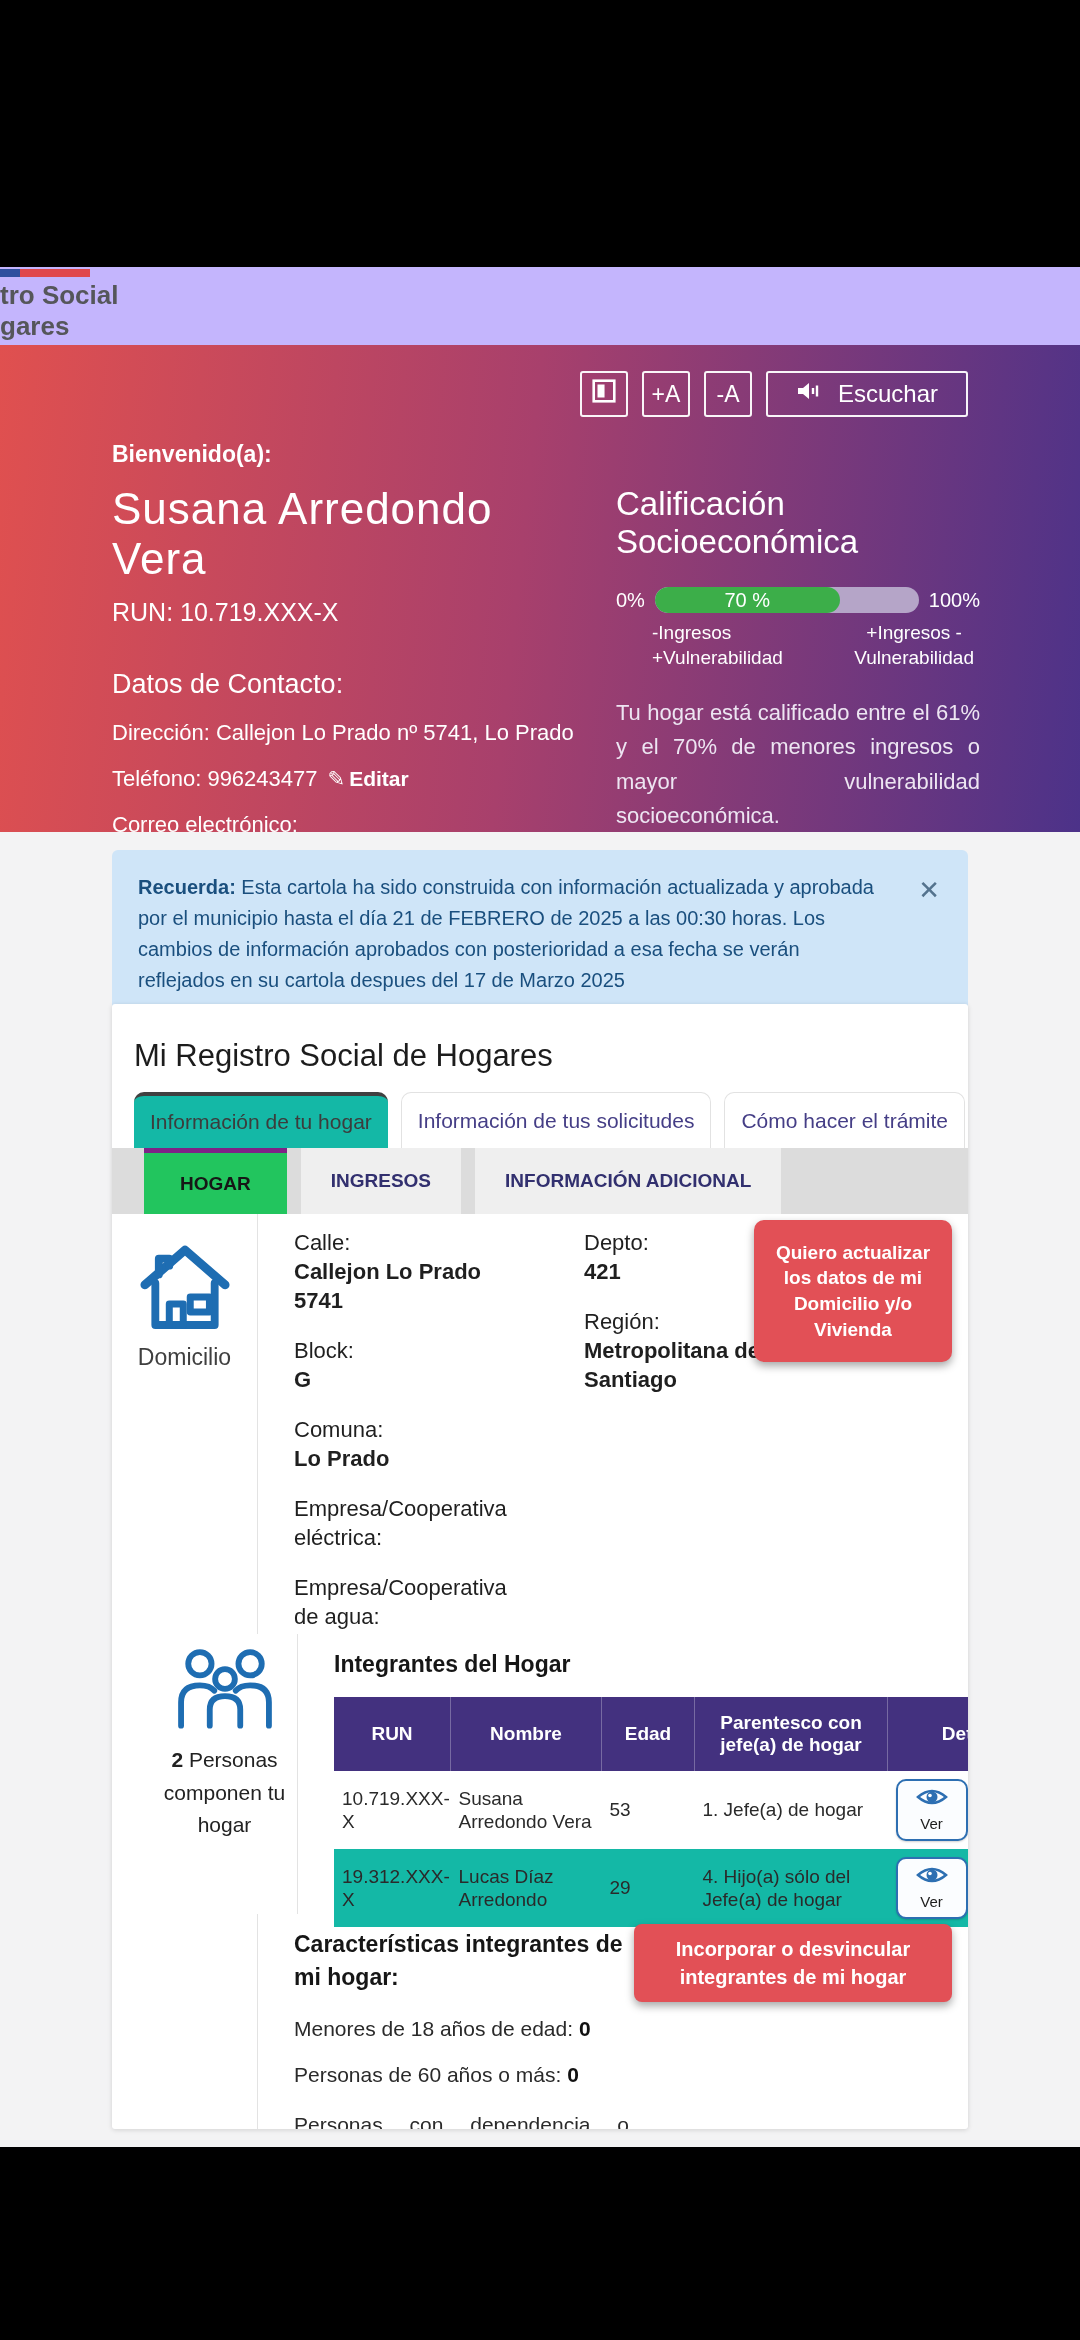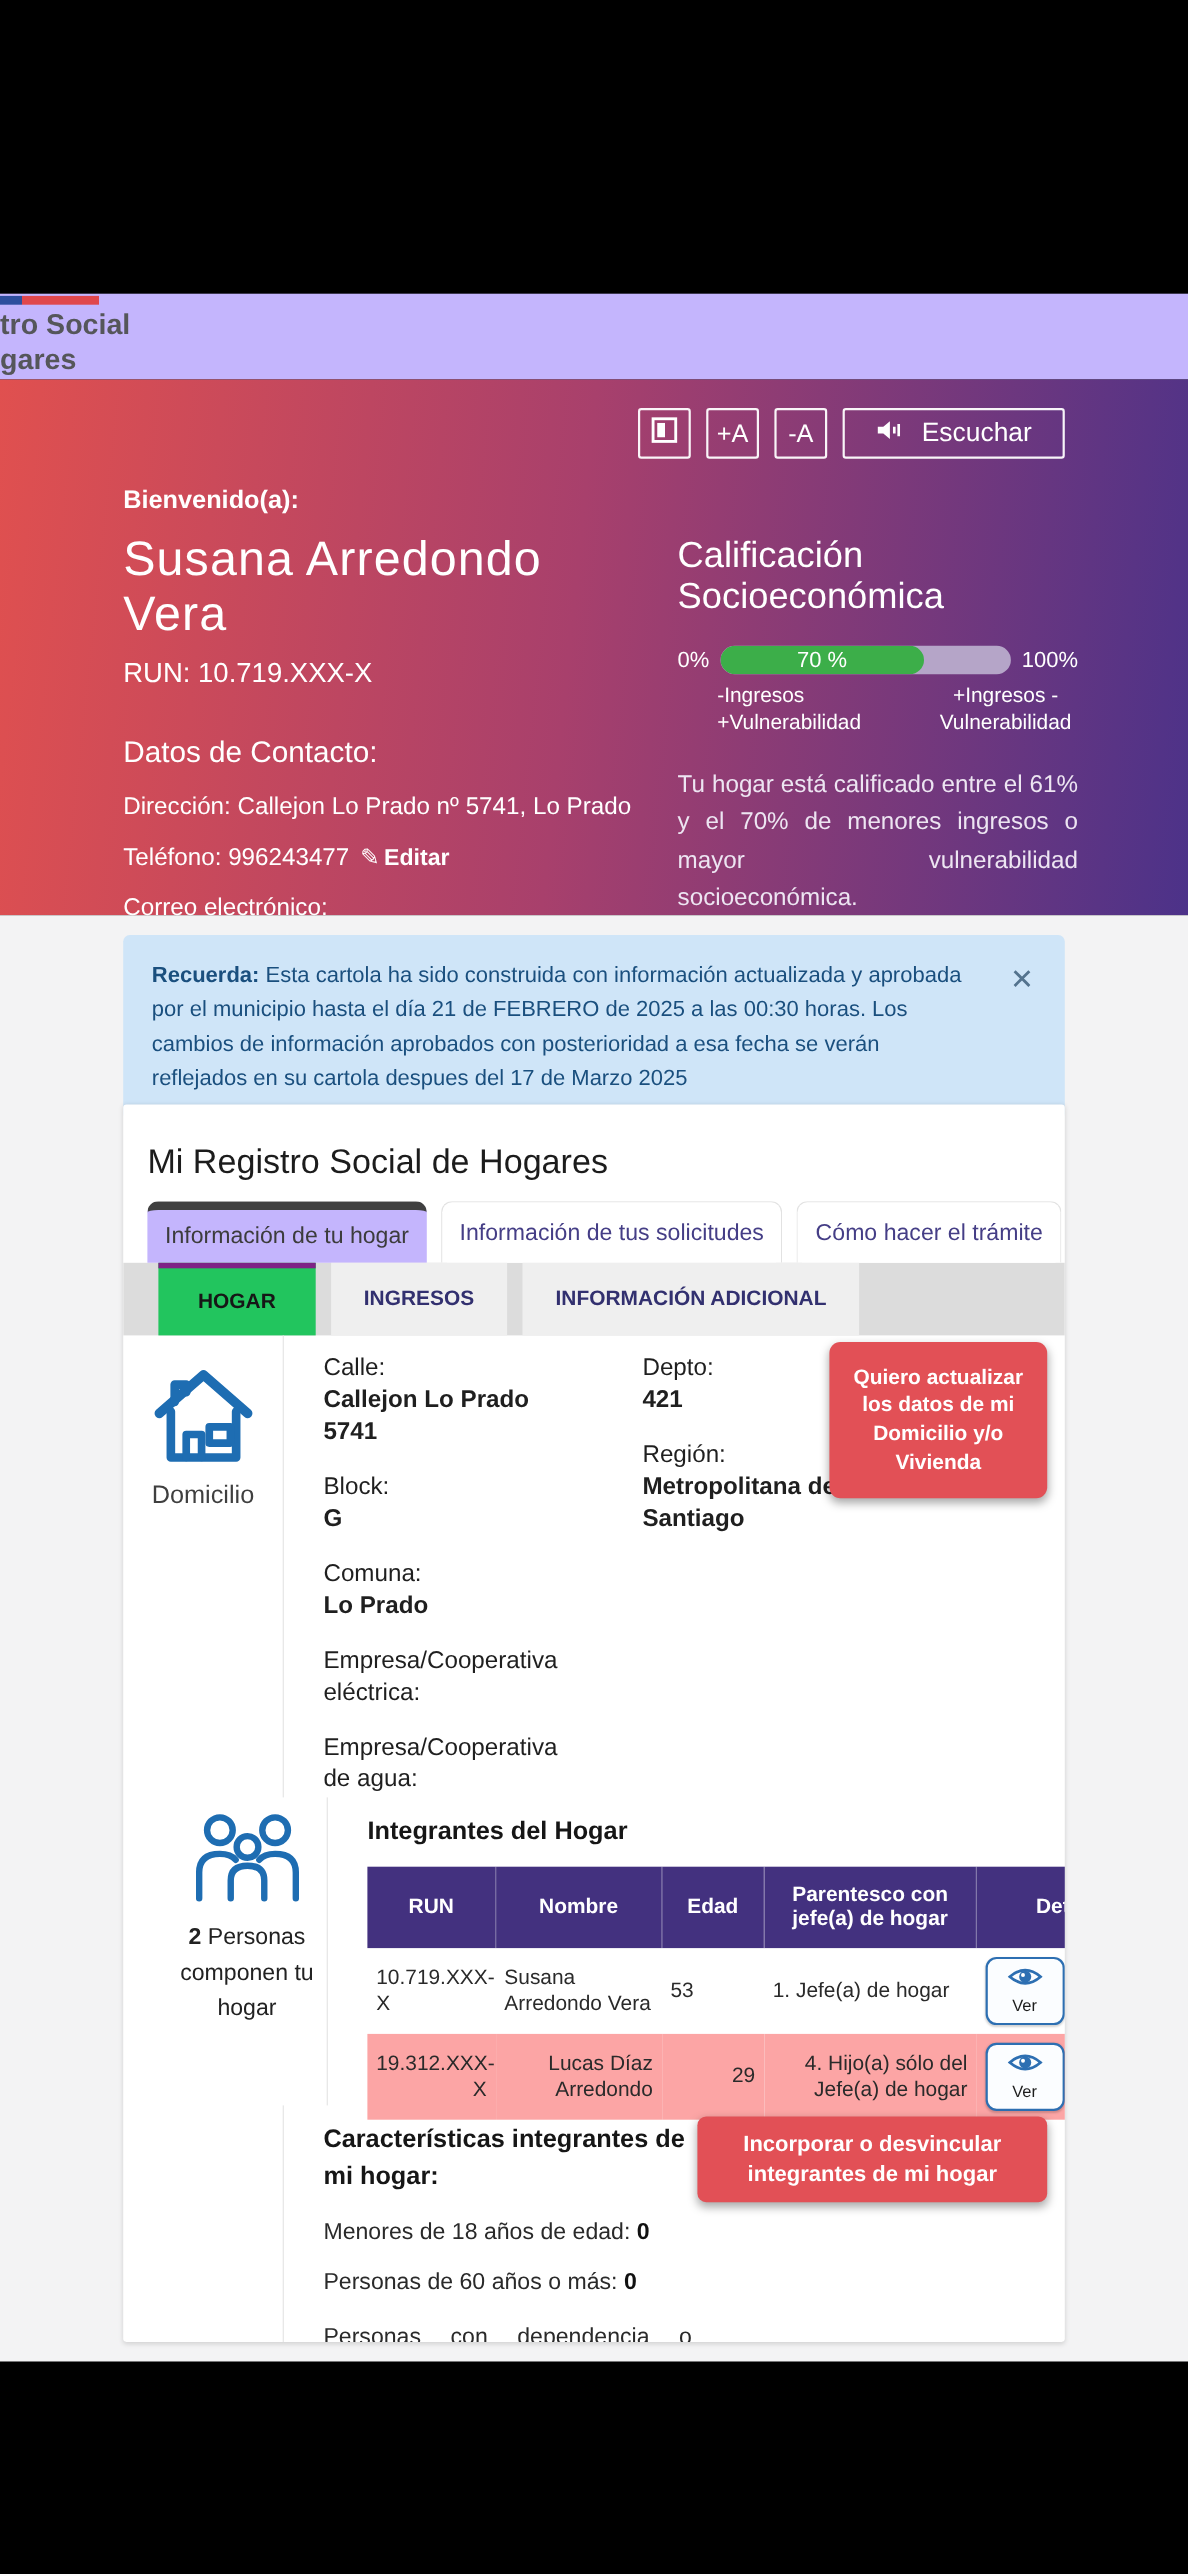--- a/index.html
+++ b/index.html
@@ -54,21 +54,21 @@
           border-radius:6px;padding:22px 84px 22px 26px;font-size:20px;line-height:1.55;color:#1a4f7e;}
   .notice-close{position:absolute;top:20px;right:28px;font-size:26px;color:#54738e;cursor:pointer;}
 
   
   .card{position:absolute;left:112px;top:172px;width:856px;height:1125px;background:#fff;
         border-radius:3px;box-shadow:0 1px 5px rgba(0,0,0,.14);box-sizing:border-box;overflow:hidden;}
   .card-title{margin:34px 0 0 22px;font-size:31px;color:#1c1c1c;}
   .tabs{display:flex;gap:13px;margin:18px 0 0 22px;align-items:flex-end;}
   .tab{box-sizing:border-box;height:56px;display:flex;align-items:center;justify-content:center;
        font-size:21px;border-radius:10px 10px 0 0;padding:0 16px;cursor:pointer;}
-  .tab.active{background:#c4b5fd;border-top:8px solid #404040;color:#3c3c3c;}
+  .tab.active{background:#14b8a6;border-top:4px solid #404040;color:#3c3c3c;}
   .tab.idle{background:#fff;border:1px solid #e2e2e2;border-bottom:none;color:#453e86;}
 
   .subtabs{display:flex;gap:14px;background:#dcdcdc;height:66px;padding-left:32px;margin-top:0;}
   .subtab{box-sizing:border-box;display:flex;align-items:center;justify-content:center;
           font-weight:bold;font-size:19px;cursor:pointer;}
   .subtab.active{background:#22c55e;border-top:5px solid #7e2386;color:#161616;padding:0 36px;}
   .subtab.idle{background:#efefef;color:#32306f;padding:0 30px;}
 
   .content-row{display:flex;}
   .left-cell{width:146px;min-width:146px;border-right:1px solid #e3e3e3;display:flex;
@@ -89,21 +89,21 @@
   .field .val{font-weight:bold;}
   .update-btn{position:absolute;top:6px;right:16px;width:178px;min-height:118px;font-size:19px;
               line-height:1.35;border-radius:10px;padding:12px 10px;}
 
   .section-heading{font-size:23px;font-weight:bold;color:#161616;line-height:1.45;}
   table.members{border-collapse:collapse;margin-top:16px;width:660px;table-layout:fixed;}
   table.members th{background:#43317f;color:#fff;font-size:19px;font-weight:bold;padding:15px 6px;
                    border-right:1px solid rgba(255,255,255,.28);}
   table.members th:last-child{border-right:none;}
   table.members td{font-size:19px;color:#2a2a2a;padding:8px 8px;vertical-align:middle;line-height:1.25;}
-  tr.alt{background:#fca5a5;text-align:right;}
+  tr.alt{background:#14b8a6;}
   .c-run{width:104px;} .c-nom{width:138px;} .c-edad{width:80px;} .c-par{width:180px;} .c-det{width:158px;}
   .detail-cell{display:flex;gap:10px;}
   .mini-btn{width:72px;height:62px;box-sizing:border-box;border:2px solid #2d6fb2;border-radius:10px;
             background:#fbfdff;display:flex;flex-direction:column;align-items:center;justify-content:center;
             gap:3px;font-size:15px;color:#1d1d1d;cursor:pointer;box-shadow:0 1px 2px rgba(0,0,0,.18);}
 
   .chars-heading{width:345px;}
   .char-item{font-size:21px;color:#2a2a2a;margin-top:22px;}
   .char-item.justified{width:335px;text-align:justify;margin-top:24px;line-height:1.3;}
   .char-item b{color:#111;}

